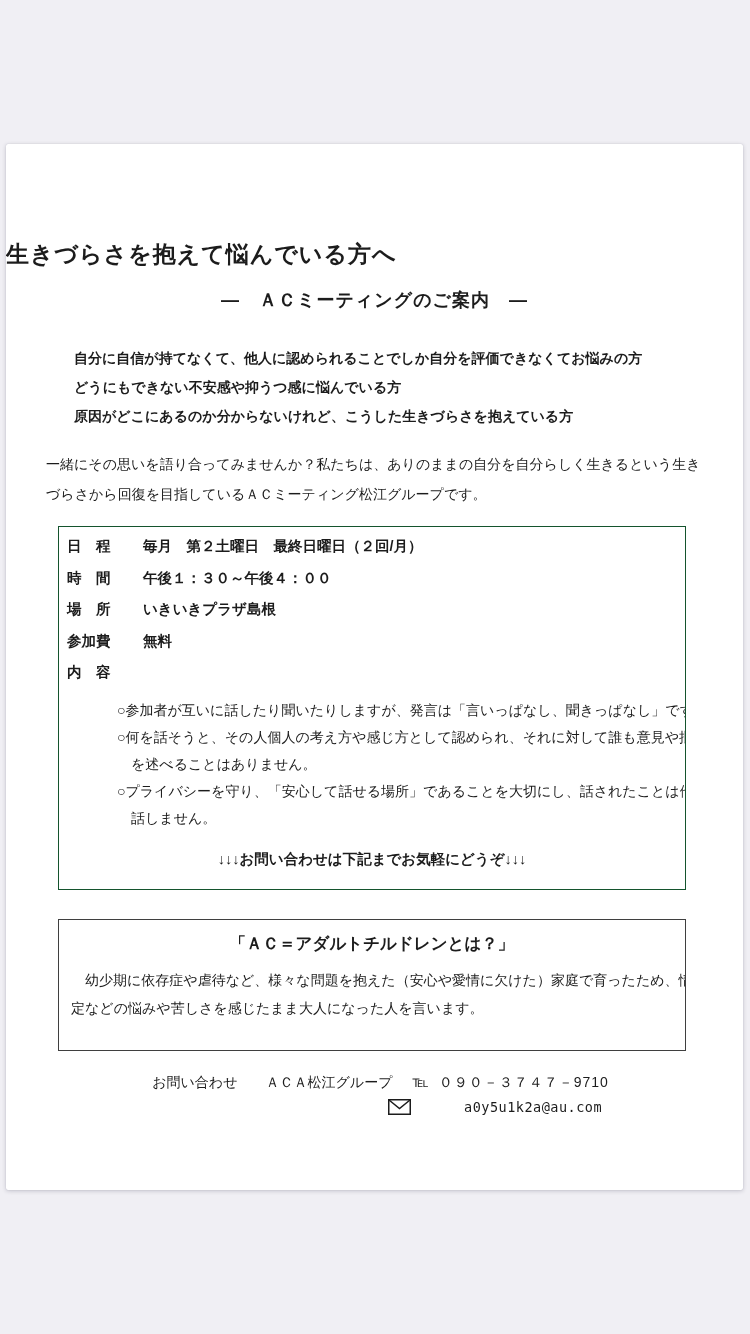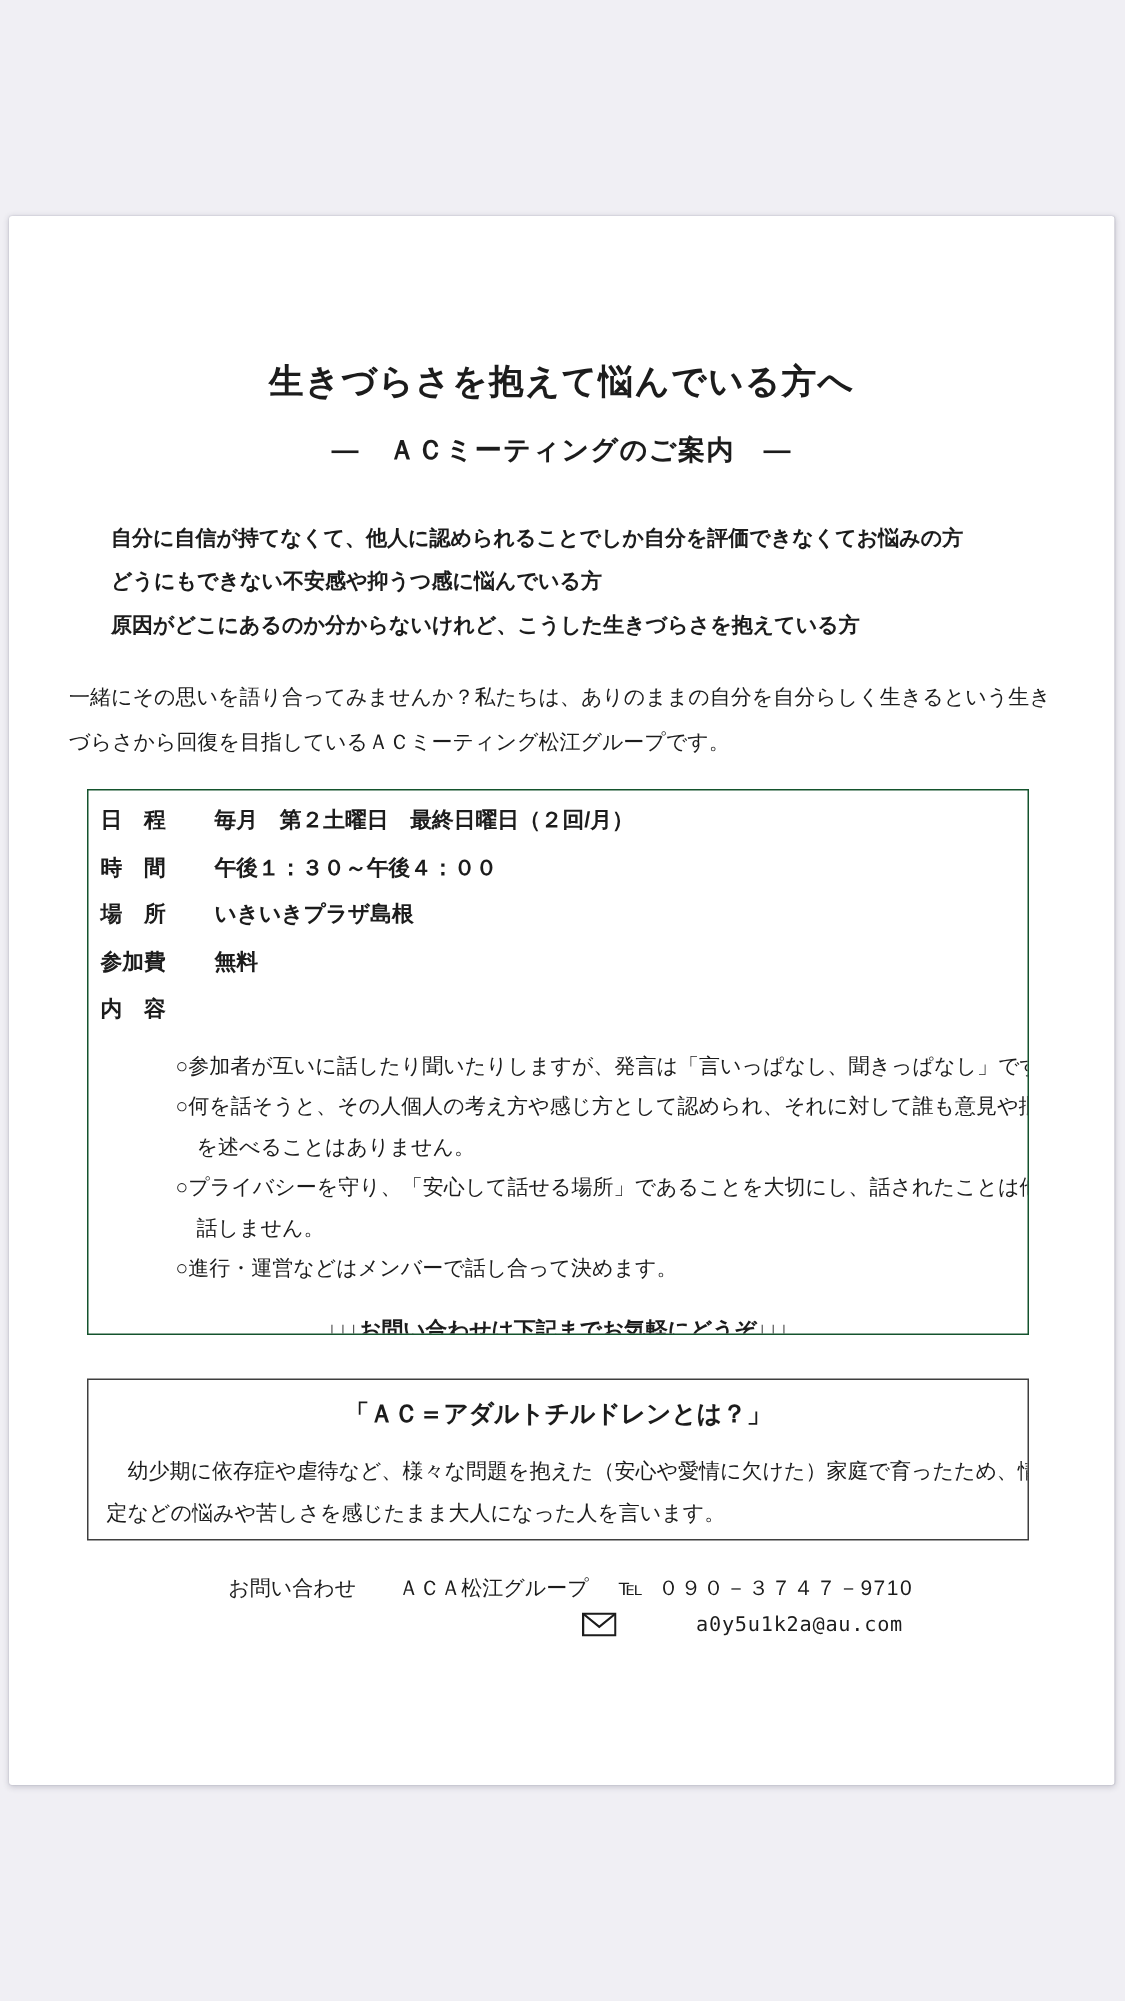--- a/index.html
+++ b/index.html
@@ -14,21 +14,21 @@
   .page {
     position:absolute; left:6px; top:144px;
     width:737px; height:1046px;
     background:#ffffff;
     border-radius:2px;
     box-shadow:0 1px 4px rgba(40,40,70,.22), 0 0 1px rgba(40,40,70,.25);
     overflow:hidden;
   }
   .doc-title {
     margin-top:97px;
-    text-align:center;
+    text-align:left;
     font-size:23px; font-weight:bold; letter-spacing:1px;
     line-height:26px;
   }
   .doc-subtitle {
     margin-top:23px;
     text-align:center;
     font-size:18px; font-weight:bold; letter-spacing:1px;
     line-height:20px;
   }
   .intro {
@@ -61,21 +61,21 @@
   .c-line1 { margin-left:58px; white-space:nowrap; }
   .c-line2 { margin-left:72px; white-space:nowrap; }
   .box-footer {
     margin-top:18px;
     text-align:center;
     font-size:14.5px; font-weight:bold;
     white-space:nowrap;
   }
   .ac-box {
     margin:29px 0 0 52px;
-    width:628px; height:108px;
+    width:628px; height:132px;
     border:1px solid #3f3f3f;
     padding-top:13px;
     overflow:hidden;
   }
   .ac-title {
     text-align:center;
     font-size:16.5px; font-weight:bold;
     line-height:20px;
   }
   .ac-body {
@@ -153,24 +153,20 @@
         <div class="c-line2"></div>
       </div>
       <div>
         <div class="c-line1">○何を話そうと、その人個人の考え方や感じ方として認められ、それに対して誰も意見や批評</div>
         <div class="c-line2">を述べることはありません。</div>
       </div>
       <div>
         <div class="c-line1">○プライバシーを守り、「安心して話せる場所」であることを大切にし、話されたことは他では</div>
         <div class="c-line2">話しません。</div>
       </div>
-      <div>
-        <div class="c-line1">○進行・運営などはメンバーで話し合って決めます。</div>
-        <div class="c-line2"></div>
-      </div>
     </div>
 
     <div class="box-footer">↓↓↓お問い合わせは下記までお気軽にどうぞ↓↓↓</div>
   </div>
 
   <div class="ac-box">
     <div class="ac-title">「ＡＣ＝アダルトチルドレンとは？」</div>
     <div class="ac-body">
       <div>　幼少期に依存症や虐待など、様々な問題を抱えた（安心や愛情に欠けた）家庭で育ったため、情緒不安</div>
       <div>定などの悩みや苦しさを感じたまま大人になった人を言います。</div>

